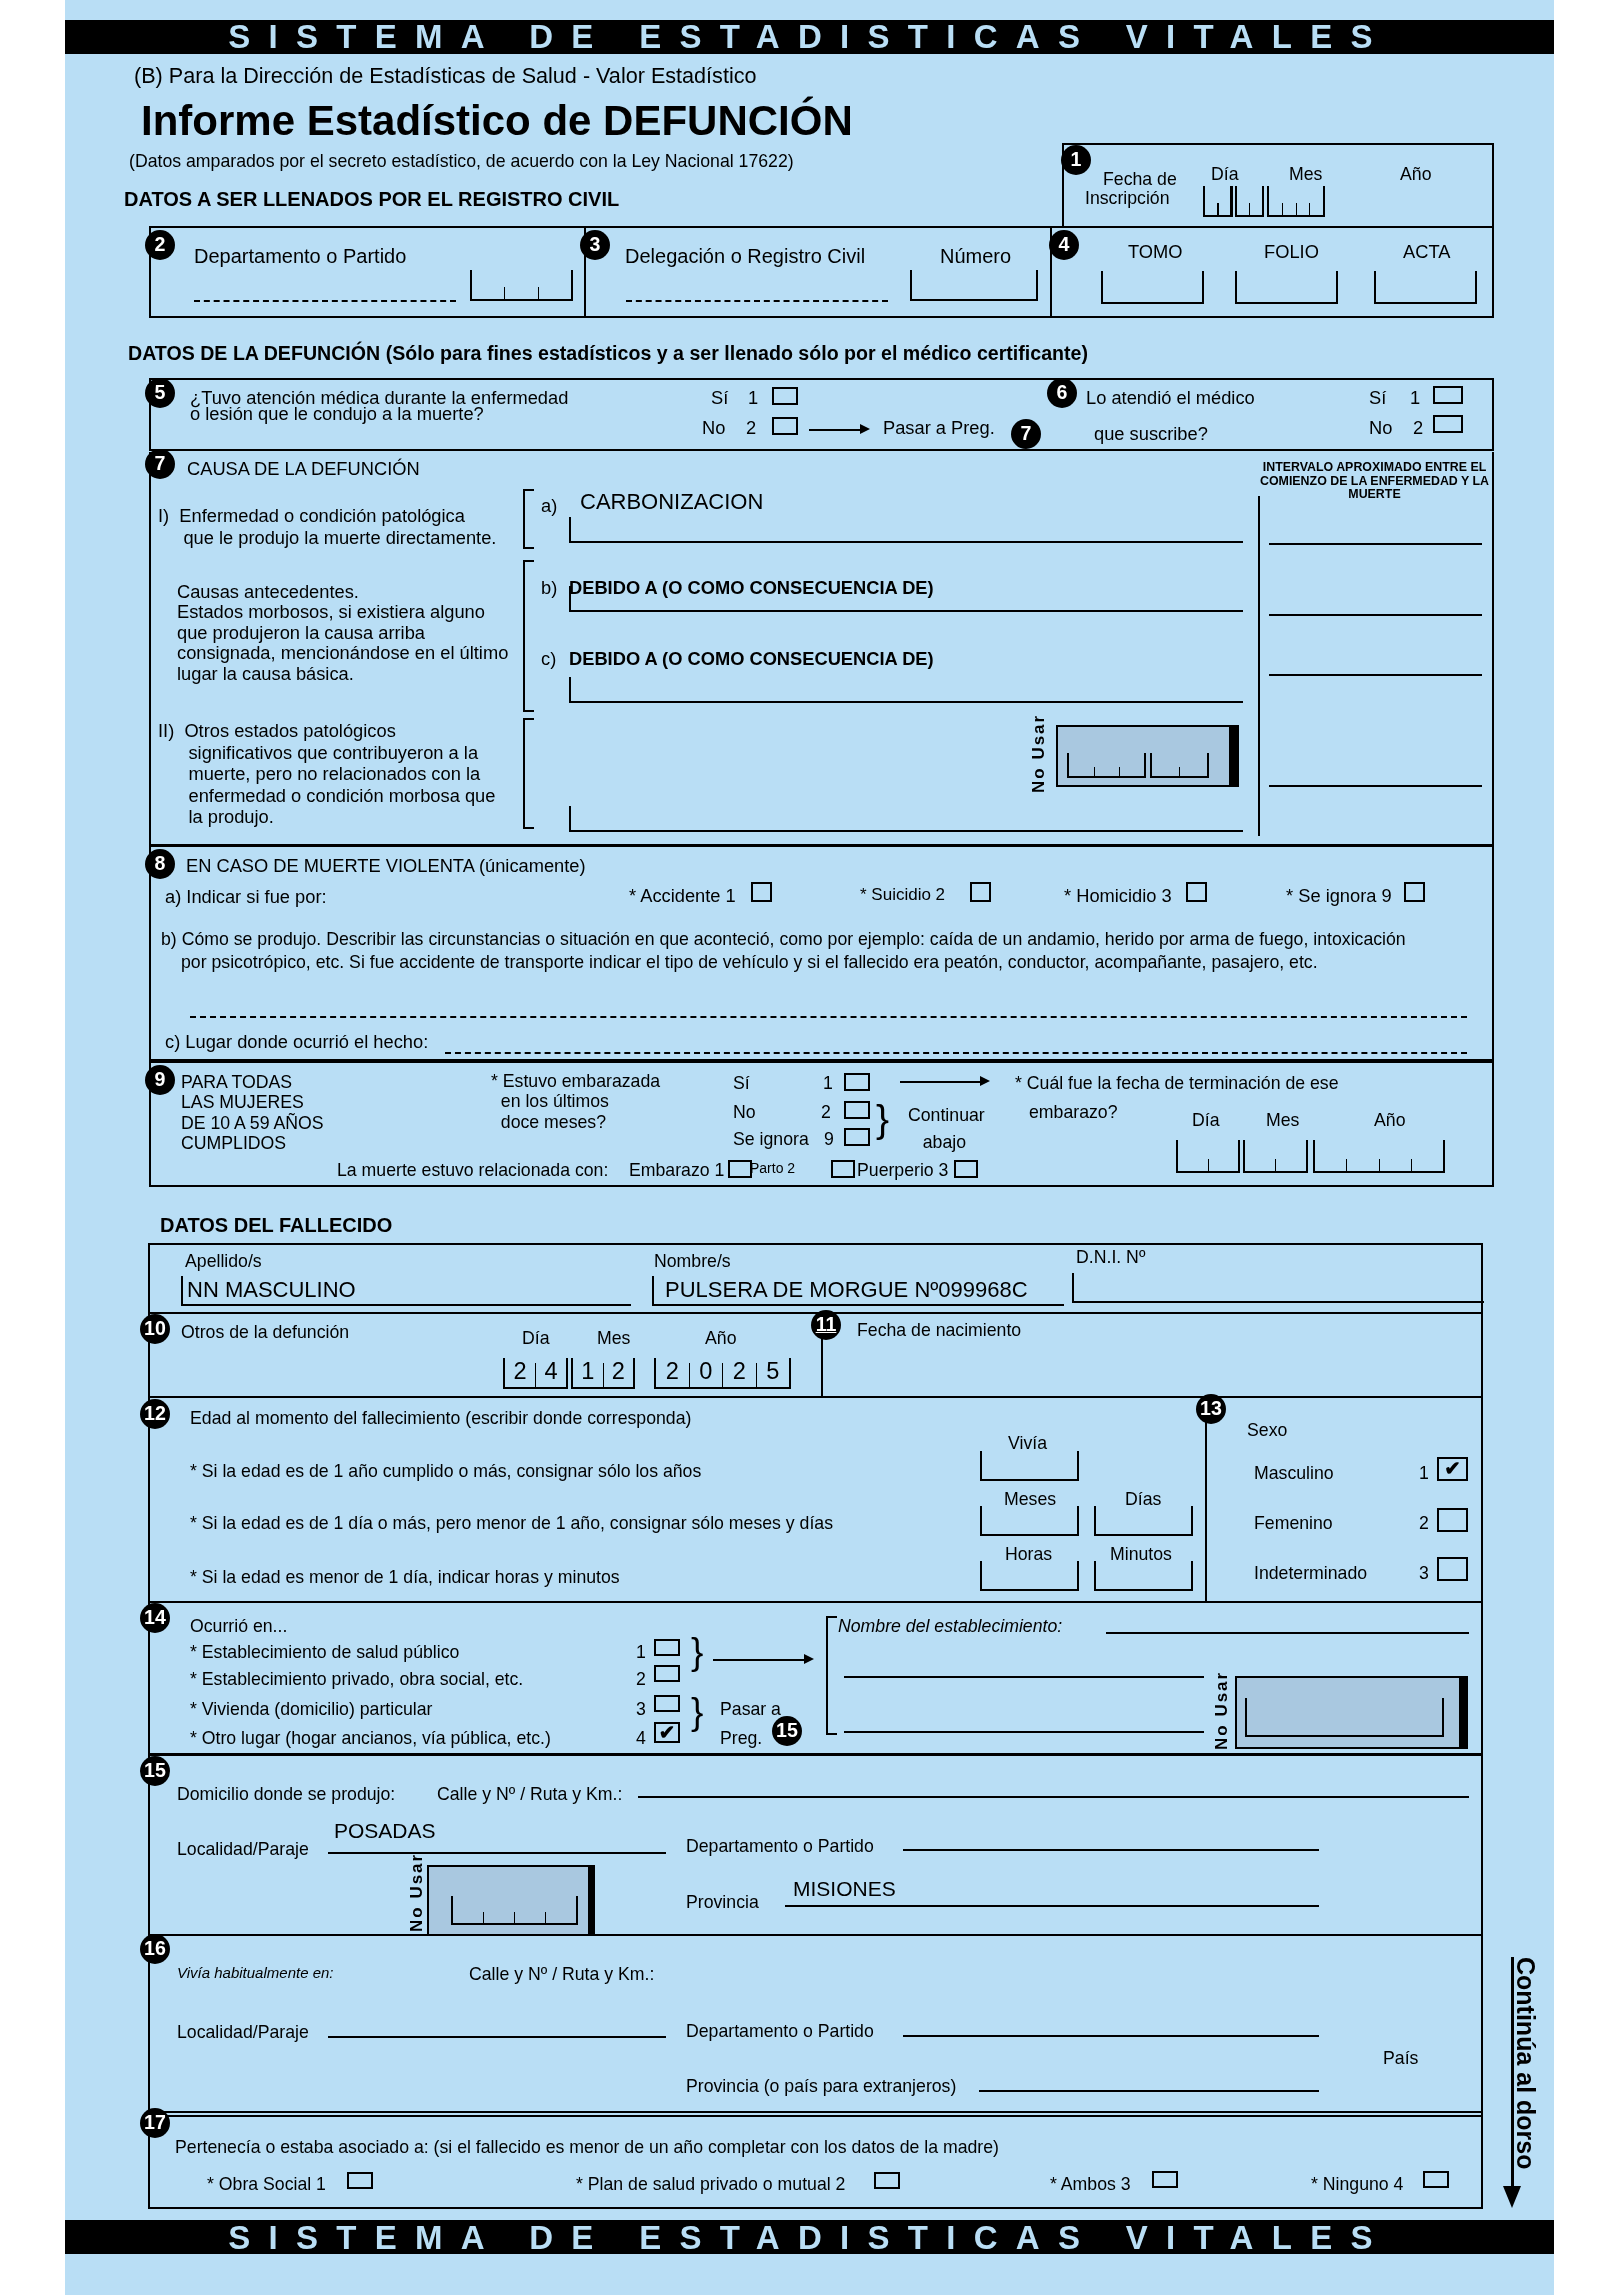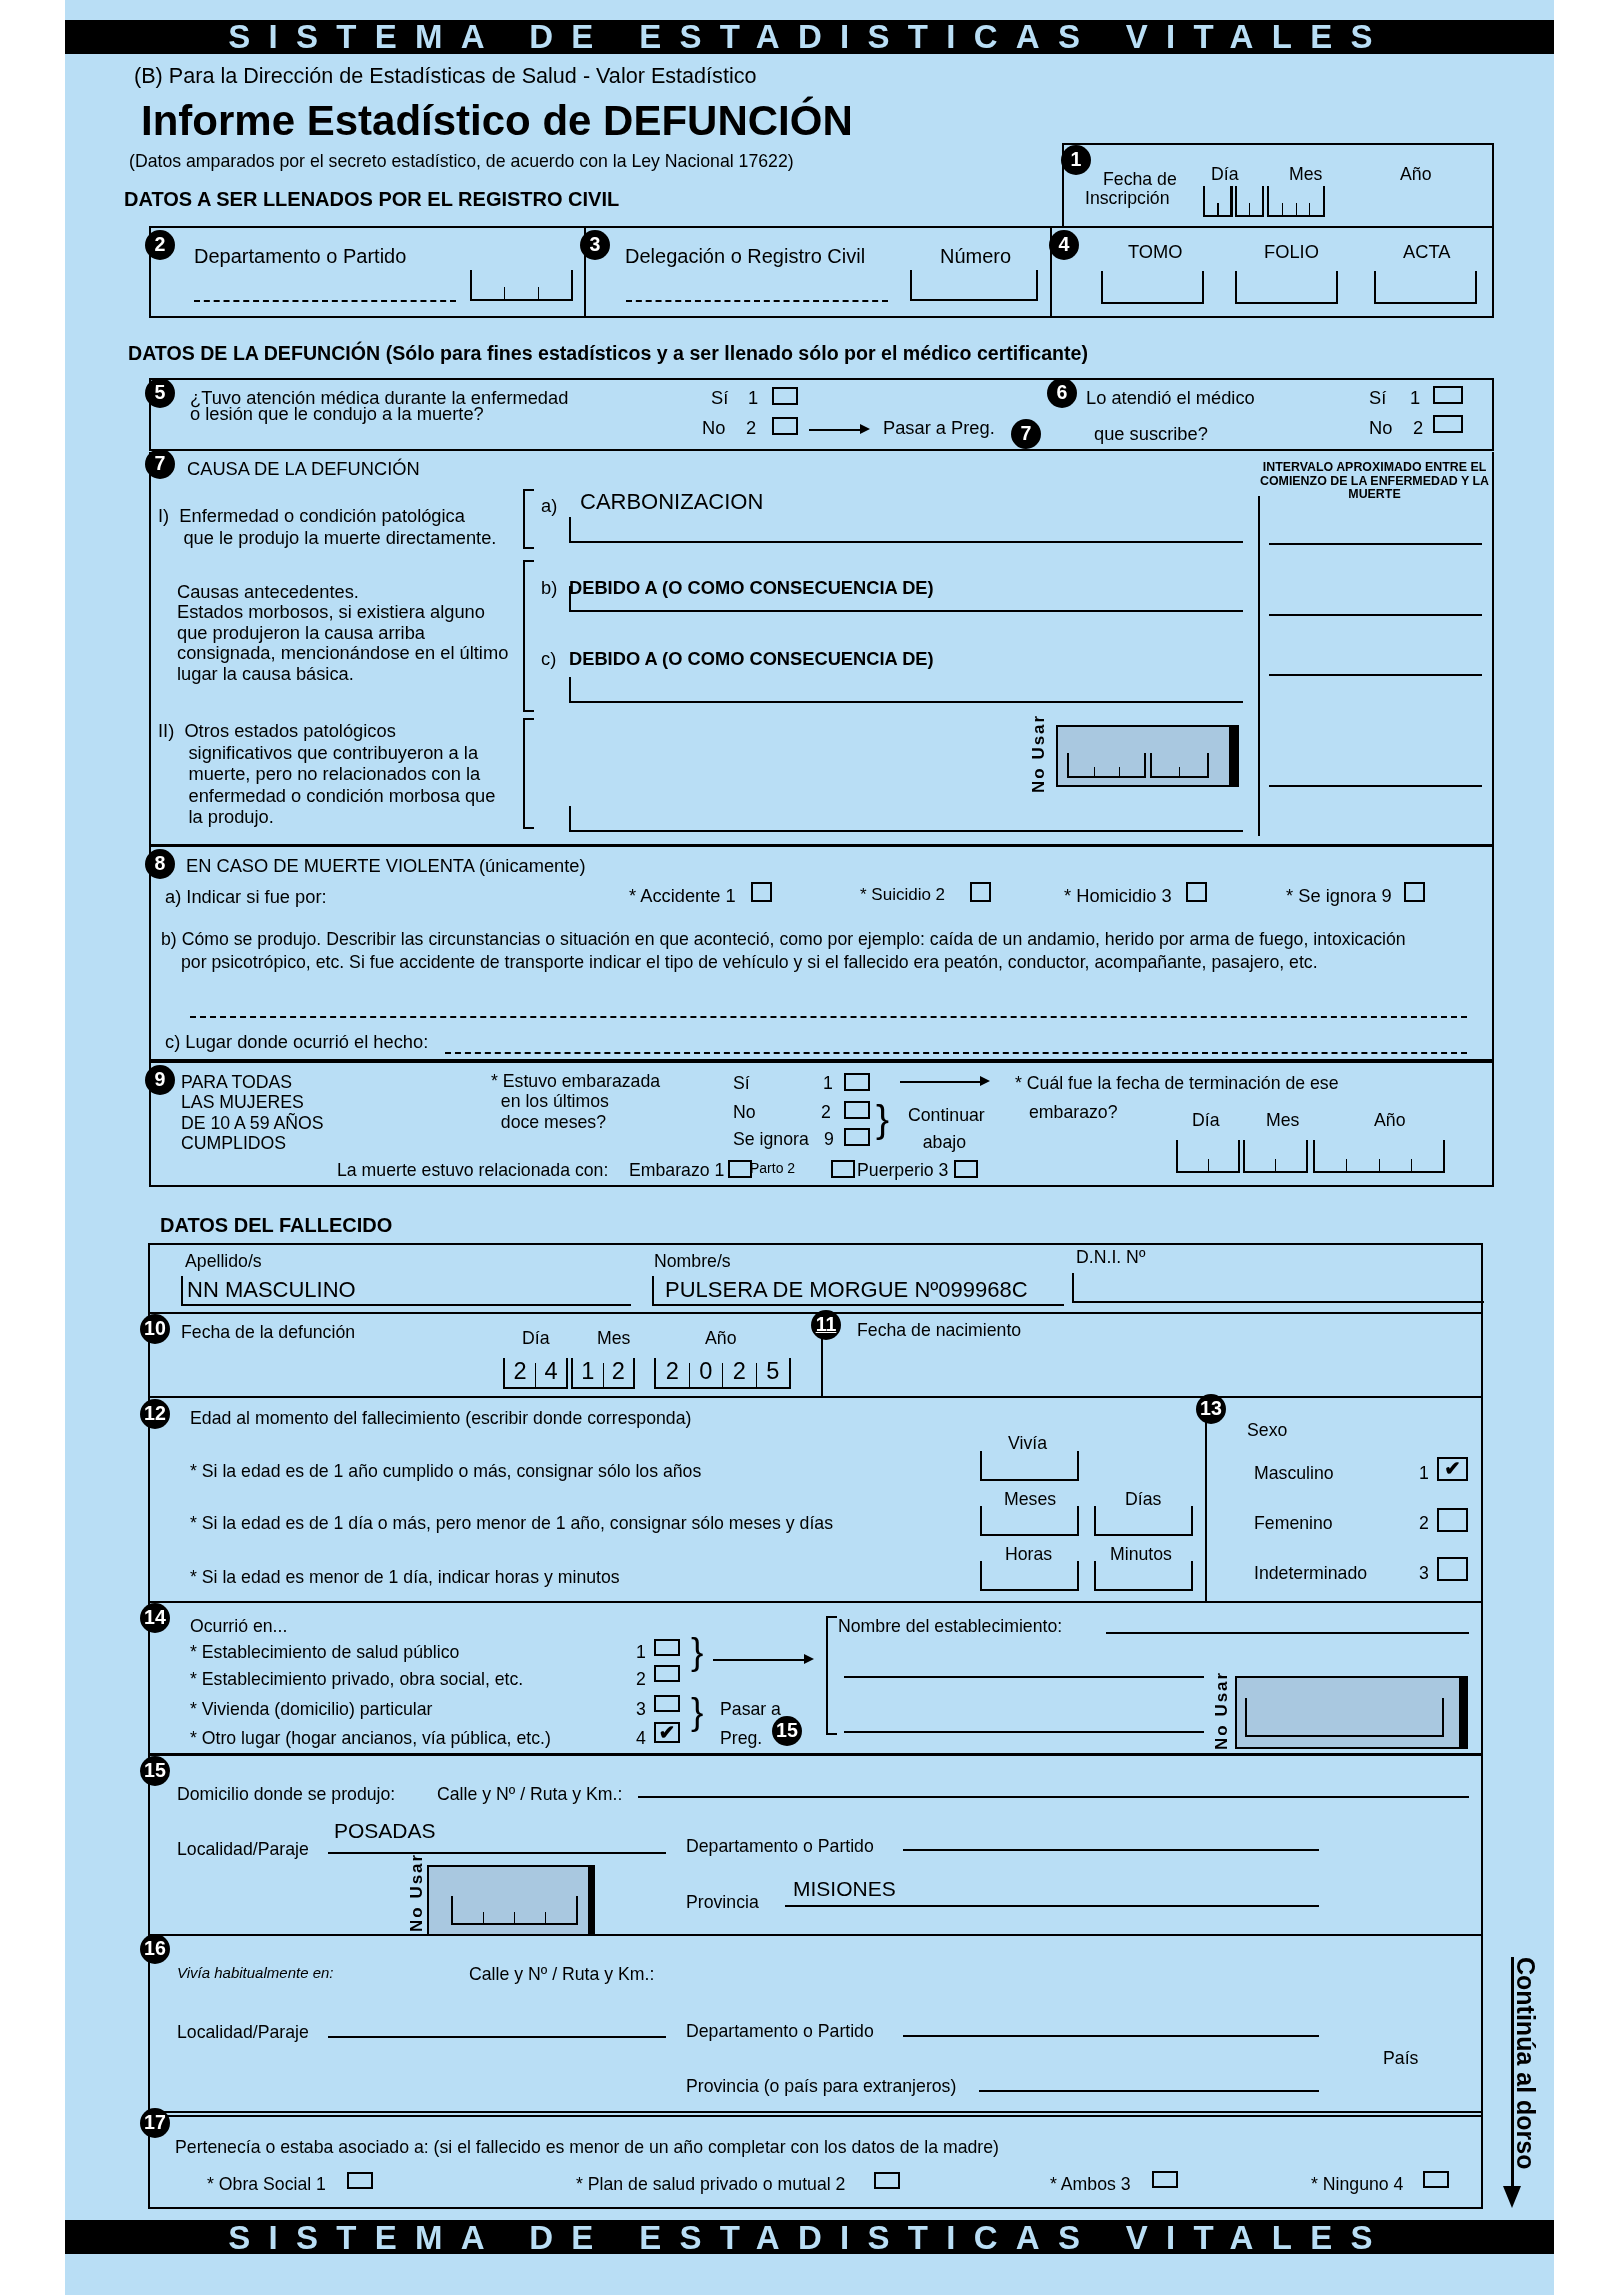--- a/index.html
+++ b/index.html
@@ -262,21 +262,21 @@
   </div>
 <div class="t val" style="left:665px;top:1277px;">PULSERA  DE MORGUE Nº099968C</div>
 <div class="t" style="left:1076px;top:1247px;font-size:17.7px;">D.N.I. Nº</div>
 <div class="digits" style="left:1072px;top:1273px;width:412px;height:30px;border-right:none;">
     <span style="border:none"></span>
   </div>
 
 <div class="box" style="left:148px;top:1312px;width:1335px;height:86px;"></div>
 <div class="vline" style="left:821px;top:1312px;height:85px;"></div>
 <div class="num" style="left:140px;top:1314px;">10</div>
-<div class="t" style="left:181px;top:1322px;font-size:17.7px;">Fecha de la defunción</div>
+<div class="t" style="left:181px;top:1322px;font-size:17.7px;">Otros de la defunción</div>
 <div class="t" style="left:522px;top:1328px;font-size:17.7px;">Día</div>
 <div class="t" style="left:597px;top:1328px;font-size:17.7px;">Mes</div>
 <div class="t" style="left:705px;top:1328px;font-size:17.7px;">Año</div>
 <div class="digitsval" style="left:503px;top:1358px;width:65px;height:31px;">
   <div class="d">2</div>
   <div class="d">4</div>
 </div>
 <div class="digitsval" style="left:571px;top:1358px;width:64px;height:31px;">
   <div class="d">1</div>
   <div class="d">2</div>
@@ -344,21 +344,21 @@
 <div class="t" style="left:636px;top:1699px;font-size:17.7px;">3</div>
 <div class="cb" style="left:654px;top:1695px;width:26px;height:17px;"></div>
 <div class="t" style="left:190px;top:1728px;font-size:17.7px;">* Otro lugar (hogar ancianos, vía pública, etc.)</div>
 <div class="t" style="left:636px;top:1728px;font-size:17.7px;">4</div>
 <div class="cb" style="left:654px;top:1722px;width:26px;height:21px;">✔</div>
 <div class="curly" style="left:691px;top:1693px;font-size:37px;">}</div>
 <div class="t" style="left:720px;top:1699px;font-size:17.7px;">Pasar a</div>
 <div class="t" style="left:720px;top:1728px;font-size:17.7px;">Preg.</div>
 <div class="num" style="left:772px;top:1716px;">15</div>
 <div class="bracket" style="left:826px;top:1616px;height:119px;"></div>
-<div class="t" style="left:838px;top:1616px;font-size:17.7px;">Nombre del establecimiento:</div>
+<div class="t" style="left:838px;top:1616px;font-size:17.7px;font-style:italic;">Nombre del establecimiento:</div>
 <div class="hline" style="left:1106px;top:1632px;width:363px;"></div>
 <div class="hline" style="left:844px;top:1676px;width:360px;"></div>
 <div class="hline" style="left:844px;top:1731px;width:360px;"></div>
 <div class="nousar-label" style="left:1212px;top:1750px;">No Usar</div>
 <div class="nousar" style="left:1235px;top:1676px;width:233px;height:73px;border-right:9.2px solid #000;">
   <div class="digits" style="left:7.9px;top:19.6px;width:199px;height:39px;">
       <span></span>
     </div>
 </div>
 

